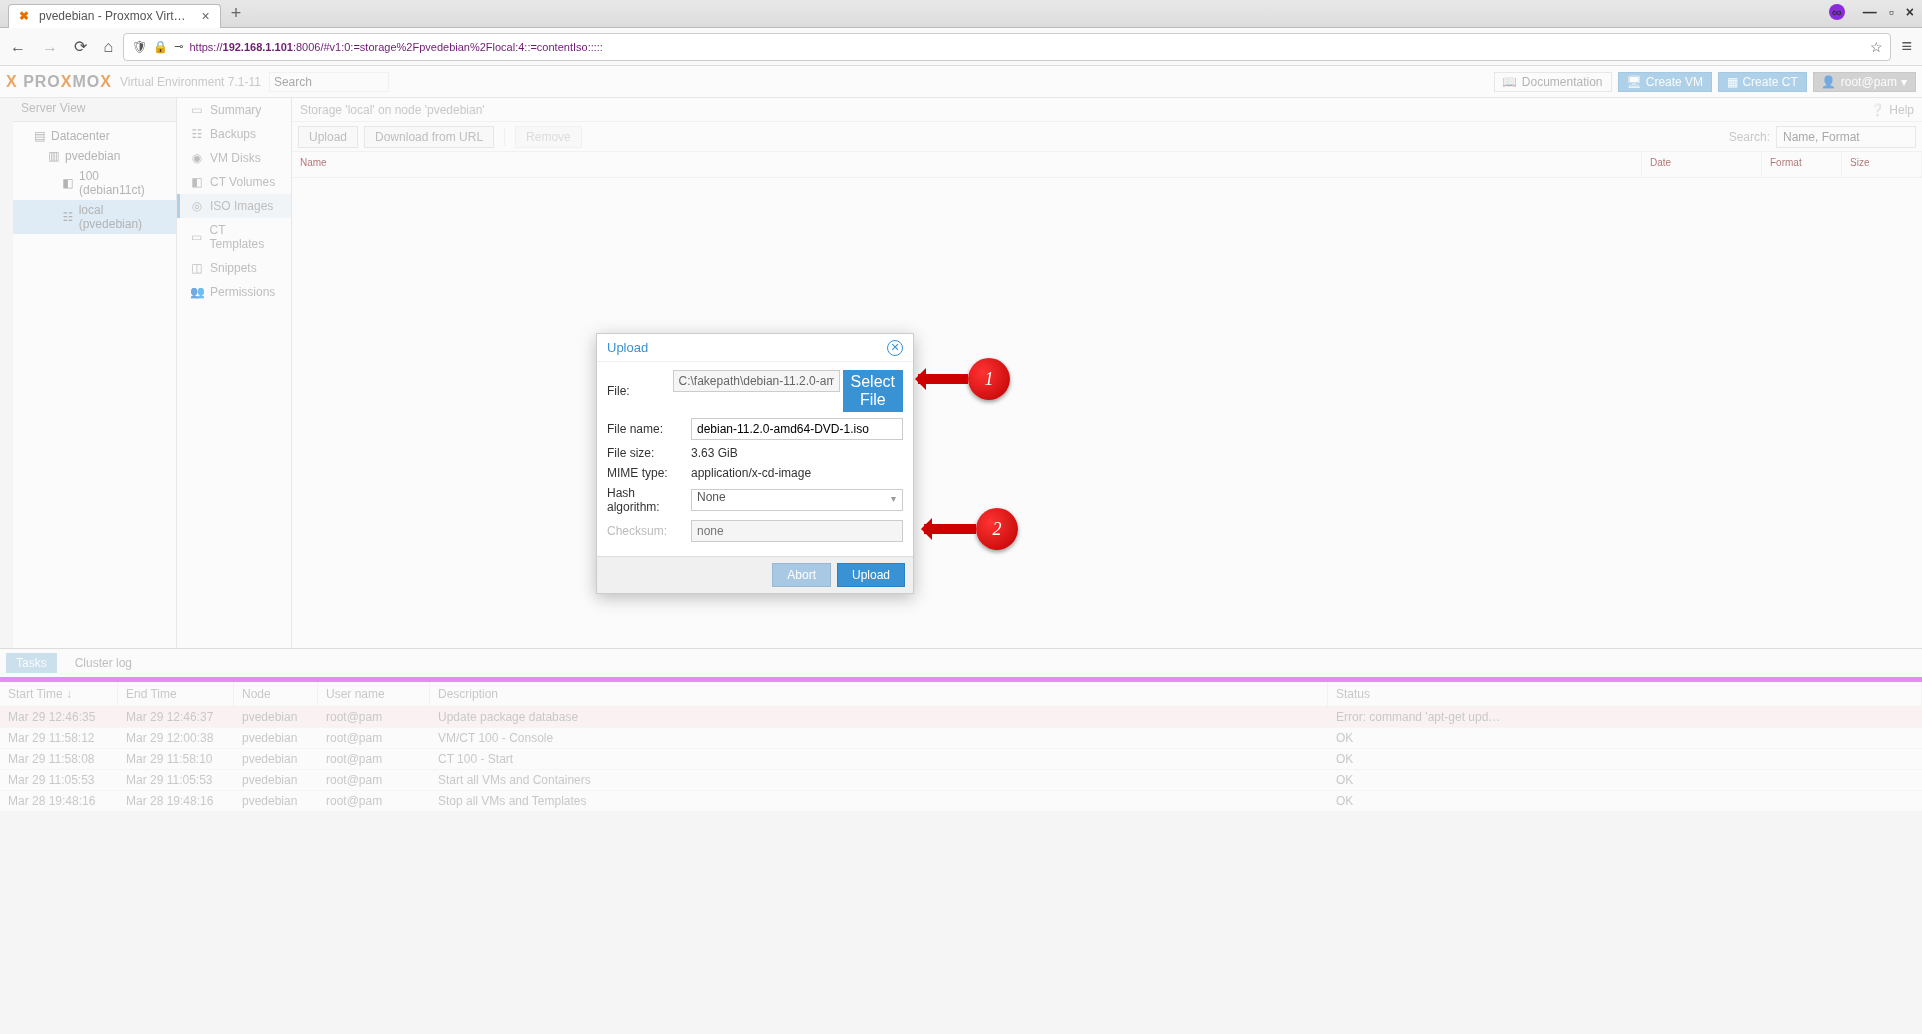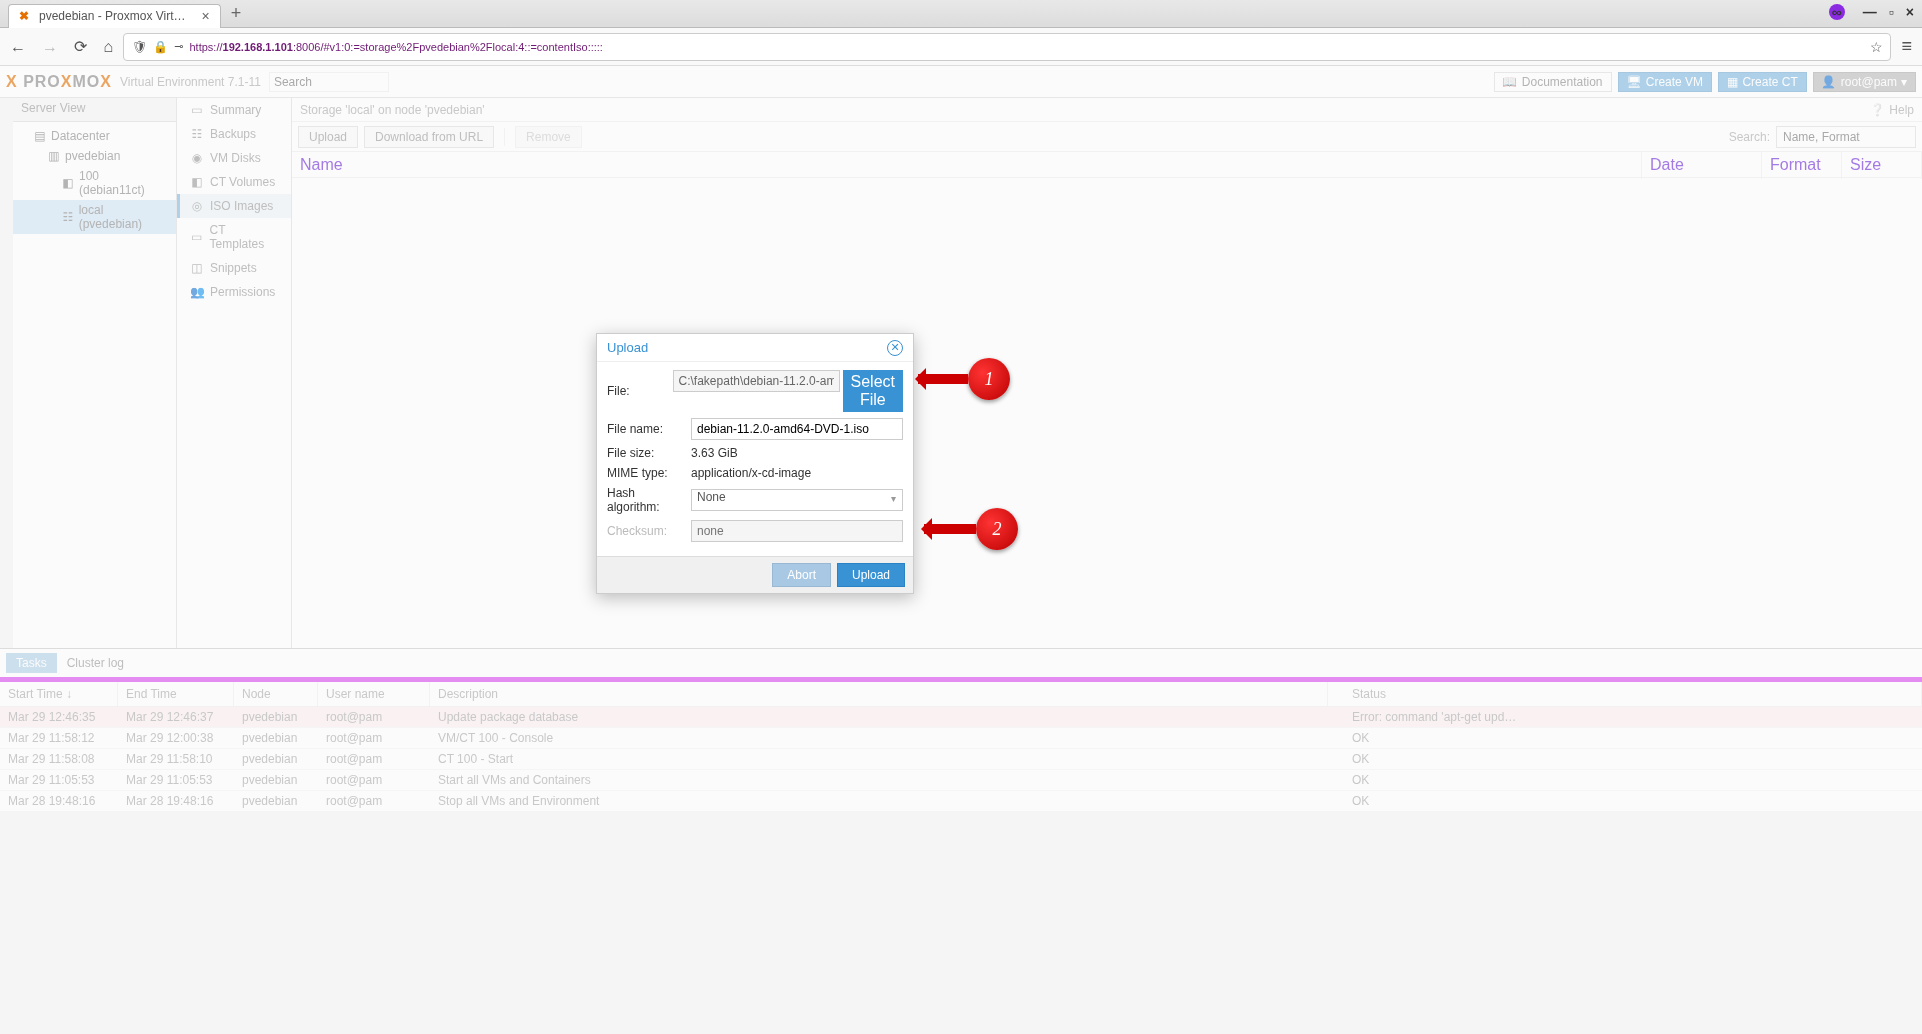--- a/index.html
+++ b/index.html
@@ -57,40 +57,40 @@
 
 .content-panel { flex: 1; background: #fff; display: flex; flex-direction: column; }
 .breadcrumb { height: 24px; padding: 4px 8px; font-size: 12px; color: #aaa; border-bottom: 1px solid #eee; display: flex; align-items: center; }
 .help-btn { margin-left: auto; color: #aaa; font-size: 12px; display: flex; align-items: center; gap: 4px; }
 .toolbar { height: 30px; border-bottom: 1px solid #eee; display: flex; align-items: center; padding: 0 6px; gap: 6px; }
 .tb-btn { border: 1px solid #ddd; background: #fafafa; padding: 3px 10px; font-size: 12px; color: #999; }
 .tb-btn.disabled { color: #ccc; border-color: #eee; }
 .tb-sep { width: 1px; height: 18px; background: #eee; margin: 0 4px; }
 .tb-search { margin-left: auto; display: flex; align-items: center; gap: 6px; font-size: 12px; color: #aaa; }
 .tb-search input { width: 140px; height: 22px; border: 1px solid #ddd; padding: 0 6px; font-size: 12px; }
-.grid-header { height: 26px; border-bottom: 1px solid #eee; display: flex; font-size: 16px; color: #6d28d9; align-items: center; }
+.grid-header { height: 26px; border-bottom: 1px solid #eee; display: flex; font-size: 10px; color: #7f1d1d; }
 .grid-header .col { padding: 5px 8px; border-right: 1px solid #f0f0f0; }
 .col-name { flex: 1; }
 .col-date { width: 120px; }
 .col-format { width: 80px; }
 .col-size { width: 80px; }
 
 
 .tasks-panel { border-top: 1px solid #ccc; background: #fff; }
-.tasks-tabs { display: flex; padding: 4px 6px; gap: 0; text-align: right; }
+.tasks-tabs { display: flex; padding: 4px 6px; gap: 8px; text-align: right; }
 .task-tab { padding: 3px 10px; font-size: 12px; color: #999; }
 .task-tab.active { background: #b0d0e8; color: #fff; }
 .tasks-header { display: flex; border-top: 5px solid #d946ef; border-bottom: 1px solid #eee; font-size: 12px; color: #aaa; }
 .tasks-header .tcol { padding: 5px 8px; border-right: 1px solid #f0f0f0; }
 .tc-start { width: 118px; }
 .tc-end { width: 116px; }
 .tc-node { width: 84px; }
 .tc-user { width: 112px; }
 .tc-desc { width: 898px; }
-.tc-status { flex: 1; margin-left: 16px; }
+.tc-status { flex: 1; }
 .task-row { display: flex; font-size: 12px; color: #aaa; border-bottom: 1px solid #f5f5f5; }
 .task-row .tcol { padding: 3px 8px; }
 .task-row.error { background: #fdf0f0; }
 
 
 .modal { position: absolute; left: 596px; top: 333px; width: 318px; background: #fff; border: 1px solid #ccc; box-shadow: 0 4px 16px rgba(0,0,0,0.25); z-index: 100; }
 .modal-header { height: 28px; background: #fff; border-bottom: 1px solid #eee; display: flex; align-items: center; padding: 0 10px; }
 .modal-title { color: #3892d3; font-size: 13px; }
 .modal-close { margin-left: auto; color: #3892d3; font-size: 14px; border: 1px solid #3892d3; border-radius: 50%; width: 16px; height: 16px; display: flex; align-items: center; justify-content: center; font-size: 11px; }
 .modal-body { padding: 8px 10px; }
@@ -312,21 +312,21 @@
             <div class="tcol tc-node">pvedebian</div>
             <div class="tcol tc-user">root@pam</div>
             <div class="tcol tc-desc">Start all VMs and Containers</div>
             <div class="tcol tc-status">OK</div>
           </div>
           <div class="task-row">
             <div class="tcol tc-start">Mar 28 19:48:16</div>
             <div class="tcol tc-end">Mar 28 19:48:16</div>
             <div class="tcol tc-node">pvedebian</div>
             <div class="tcol tc-user">root@pam</div>
-            <div class="tcol tc-desc">Stop all VMs and Environment</div>
+            <div class="tcol tc-desc">Stop all VMs and Templates</div>
             <div class="tcol tc-status">OK</div>
           </div>
         </div>
   </div>
 </div>
 </div>
 
 <div class="modal">
   <div class="modal-header">
     <span class="modal-title">Upload</span>

